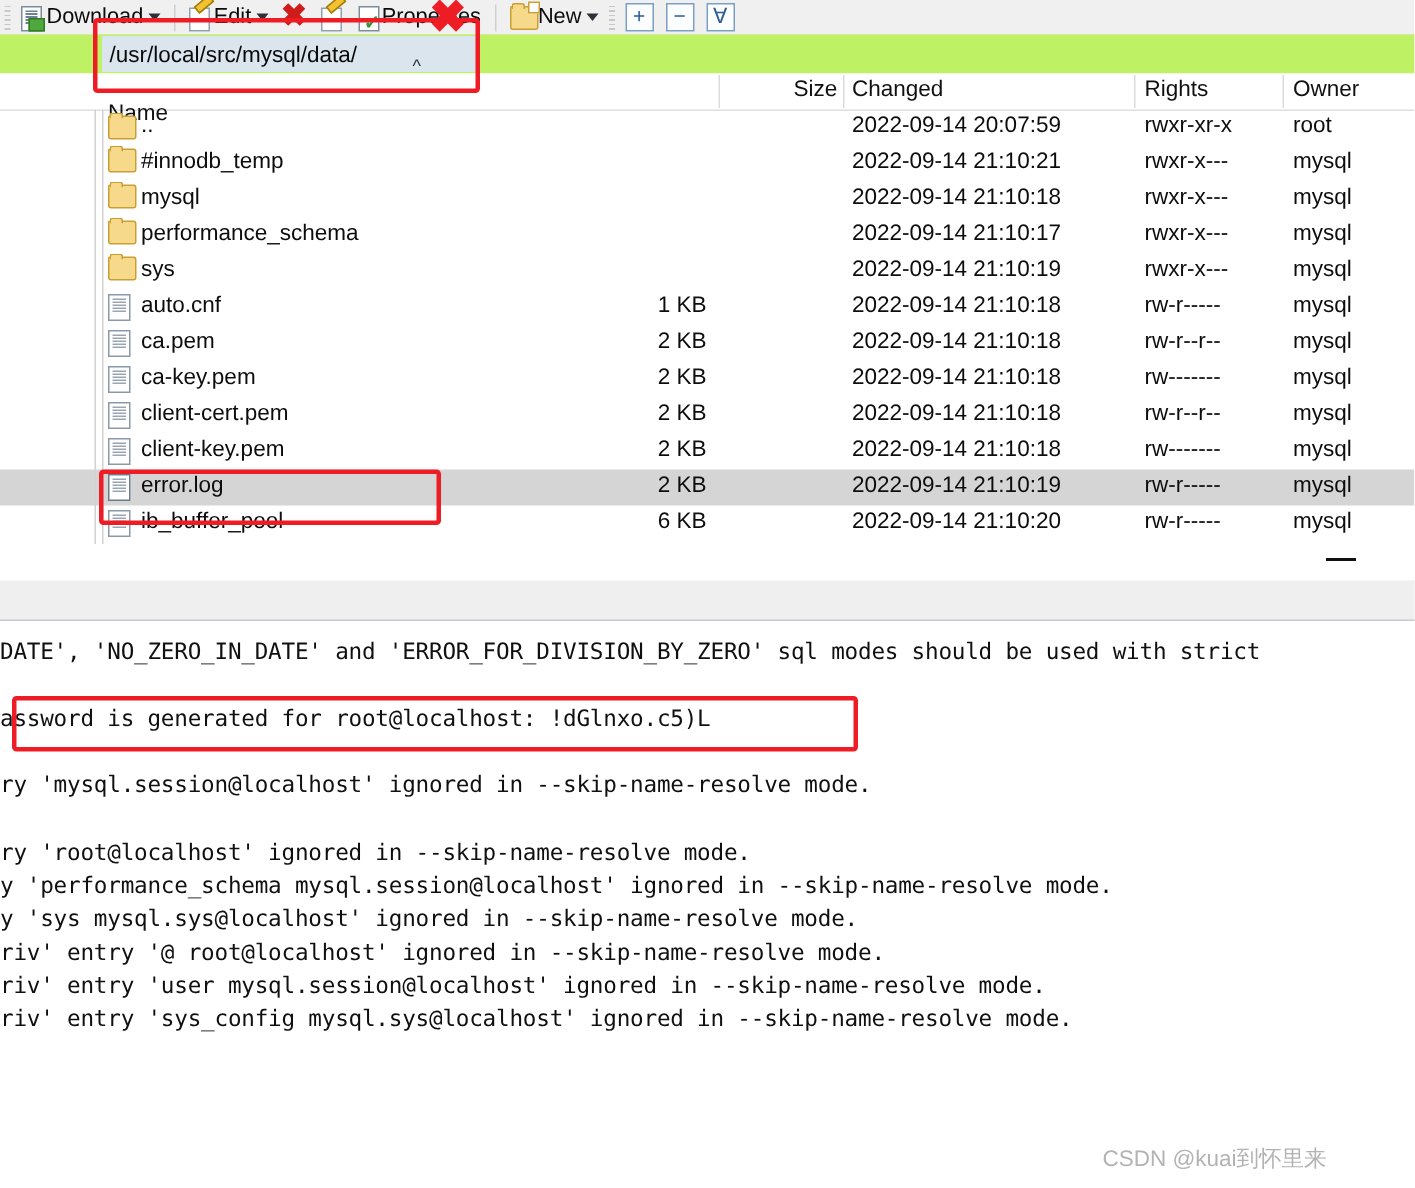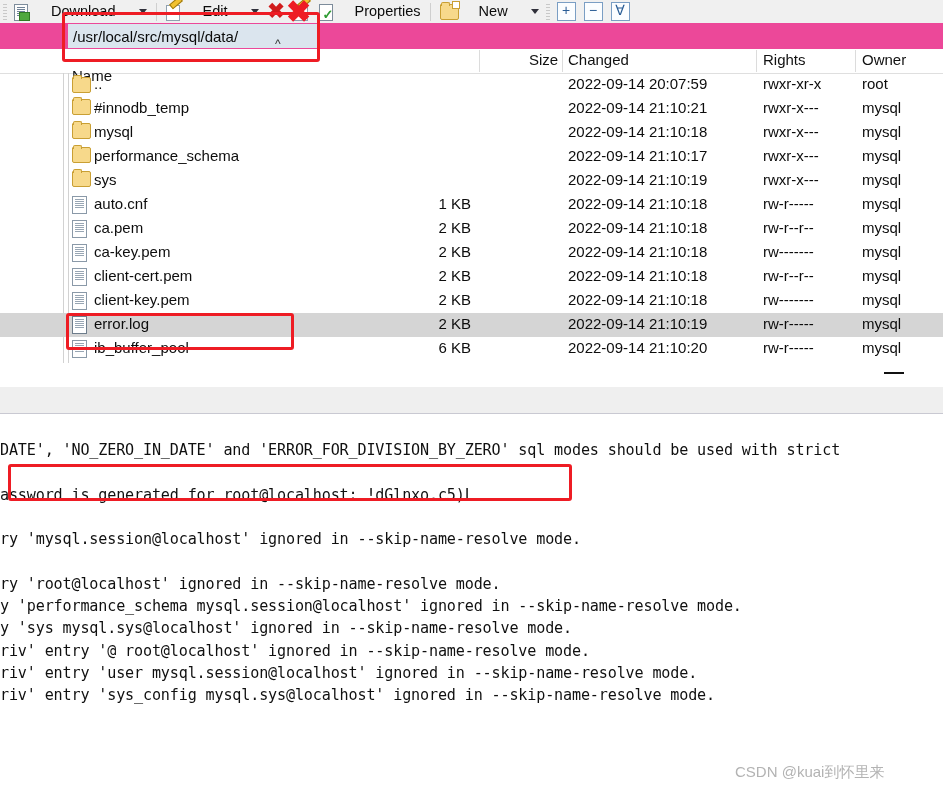--- a/index.html
+++ b/index.html
@@ -38,21 +38,21 @@
     overflow: hidden;
     white-space: nowrap;
   }
   .tb-item {
     display: inline-flex;
     align-items: center;
     height: 21px;
     padding: 0 4px;
     font-size: 14.5px;
     color: #0b0b0b;
-    gap: 20px;
+    gap: 0;
   }
   .tb-label { line-height: 1; }
   .tb-caret {
     display: inline-block;
     width: 0; height: 0;
     border-left: 4px solid transparent;
     border-right: 4px solid transparent;
     border-top: 5px solid #30303a;
     margin-left: 3px;
   }
@@ -143,21 +143,21 @@
     font-size:14px;
     line-height:15px;
     text-align:center;
   }
 
   
   #path-bar {
     position: absolute;
     left: 0; top: 23px;
     width: 943px; height: 26px;
-    background: #ec4899;
+    background: #bef264;
     display: flex;
     align-items: center;
   }
   #path-inner {
     margin-left: 68px;
     width: 247px;
     height: 24px;
     background: #dbe5ee;
     display: flex;
     align-items: center;
@@ -242,21 +242,20 @@
     overflow:hidden;
   }
   .logline {
     position:absolute;
     left:0;
     white-space: pre;
     font-family: "DejaVu Sans Mono", "Liberation Mono", monospace;
     font-size: 15.1px;
     color: #101010;
     letter-spacing: -0.15px;
-    margin-top: 16px;
   }
 
   
   #watermark {
     position:absolute; left:735px; top:763px;
     font-size: 15px;
     color:#b3b3b3;
     font-family:"Liberation Sans", sans-serif;
     white-space:nowrap;
   }

